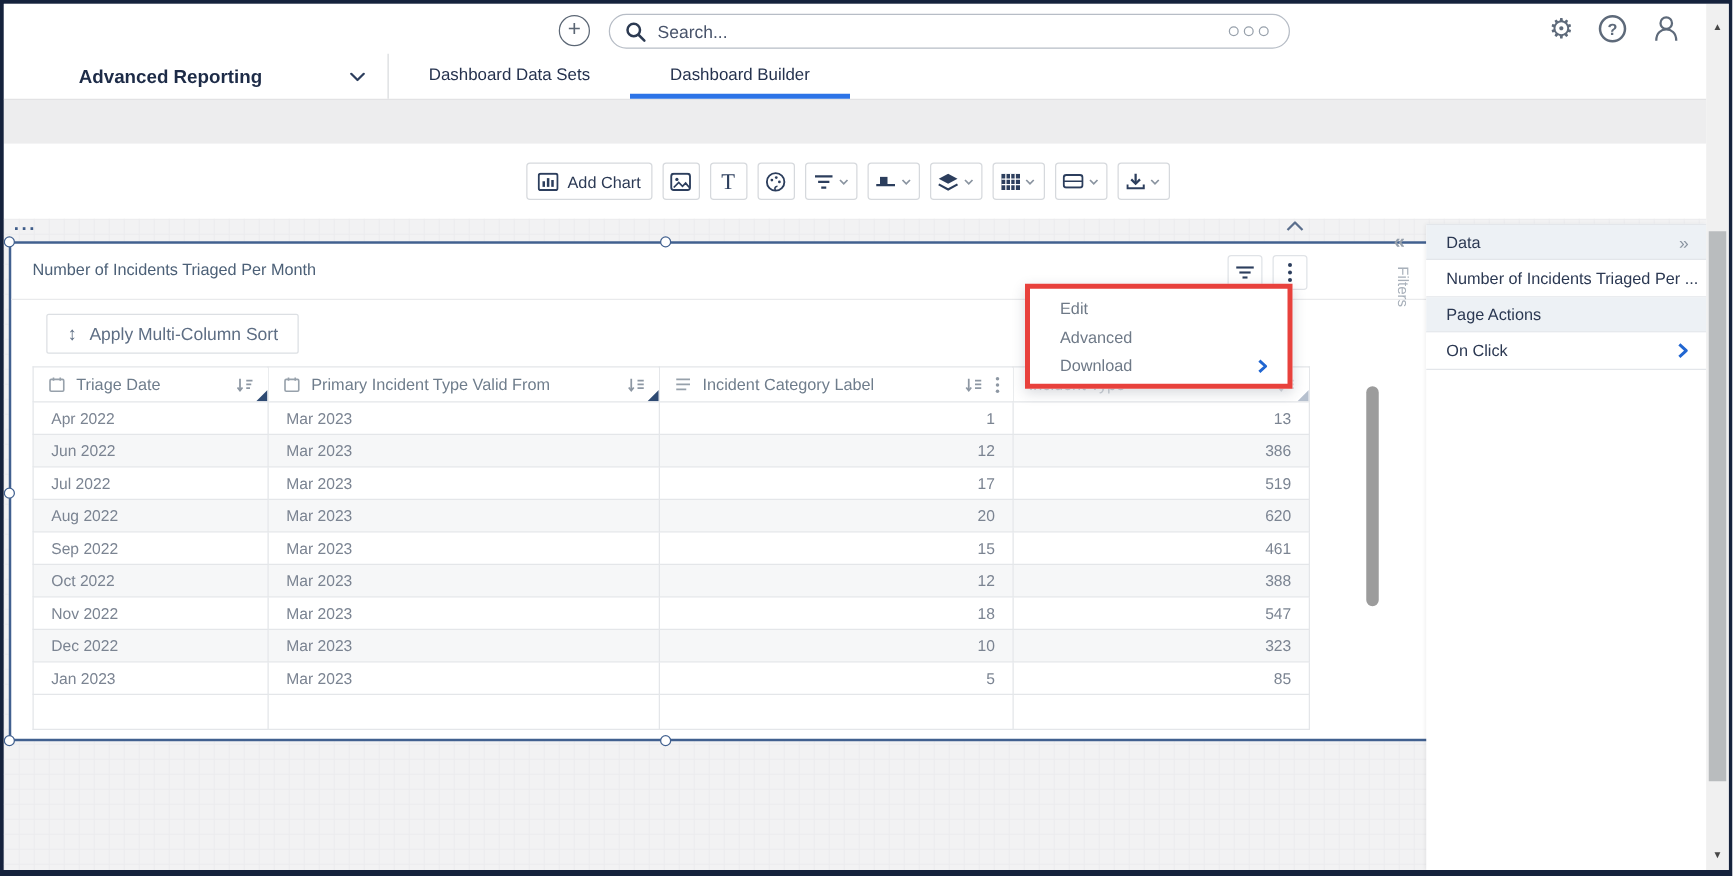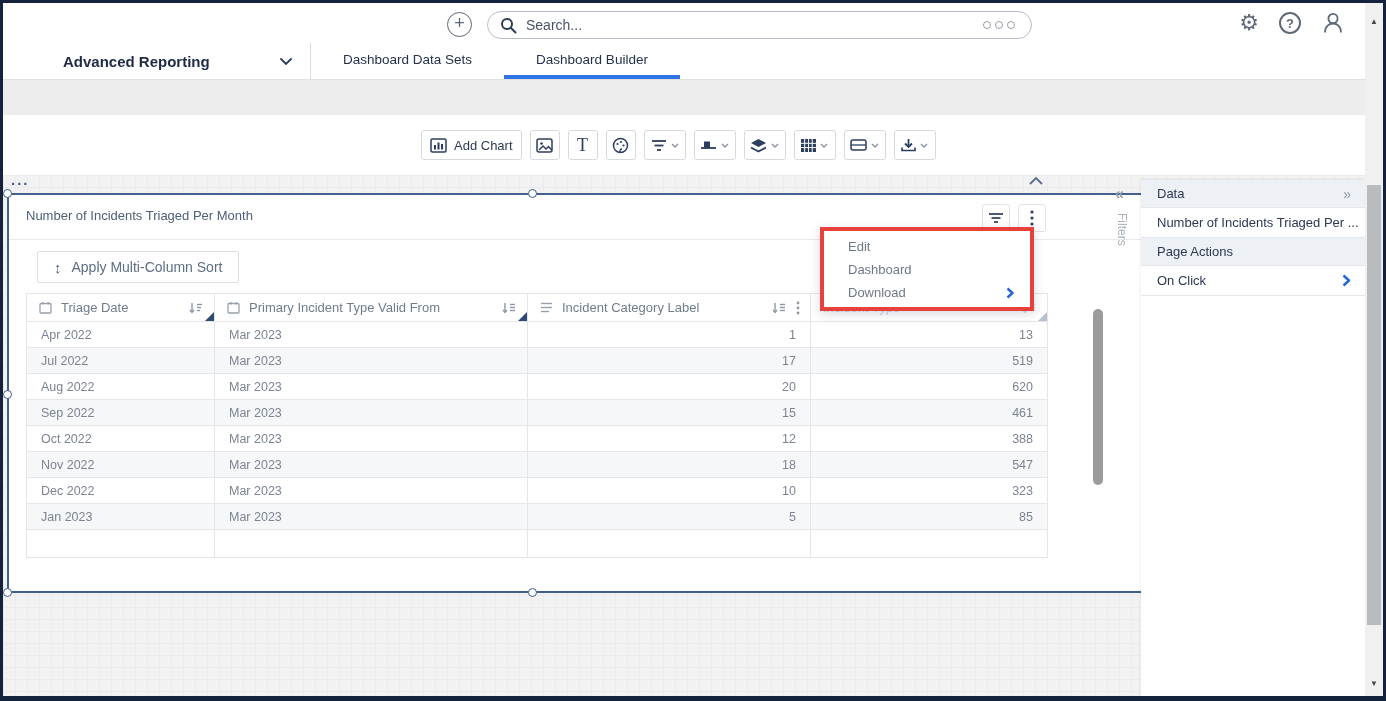--- a/index.html
+++ b/index.html
@@ -419,20 +419,26 @@
           </tr>
         </thead>
         <tbody>
           <tr>
               <td>Apr 2022</td>
               <td>Mar 2023</td>
               <td class="num">1</td>
               <td class="num">13</td>
             </tr>
           <tr>
+              <td>Jun 2022</td>
+              <td>Mar 2023</td>
+              <td class="num">12</td>
+              <td class="num">386</td>
+            </tr>
+          <tr>
               <td>Jul 2022</td>
               <td>Mar 2023</td>
               <td class="num">17</td>
               <td class="num">519</td>
             </tr>
           <tr>
               <td>Aug 2022</td>
               <td>Mar 2023</td>
               <td class="num">20</td>
               <td class="num">620</td>
@@ -484,21 +490,21 @@
       <span class="handle" style="left:-6px; bottom:-6px;"></span>
       <span class="handle" style="left:519px; bottom:-6px;"></span>
       <span class="handle" style="right:-6px; bottom:-6px;"></span>
     </div>
 
     <div class="ctxmenu">
       <div class="item">
         <span>Edit</span>
       </div>
       <div class="item">
-        <span>Dashboard</span>
+        <span>Advanced</span>
       </div>
       <div class="item">
         <span>Download</span>
         <span class="spacer"></span>
         <svg width="8" height="12" viewBox="0 0 8 12">
             <polyline points="1.5,1.5 6.5,6 1.5,10.5" fill="none" stroke="#2166d1" stroke-width="2.4" stroke-linejoin="round"></polyline>
           </svg>
       </div>
     </div>
 

